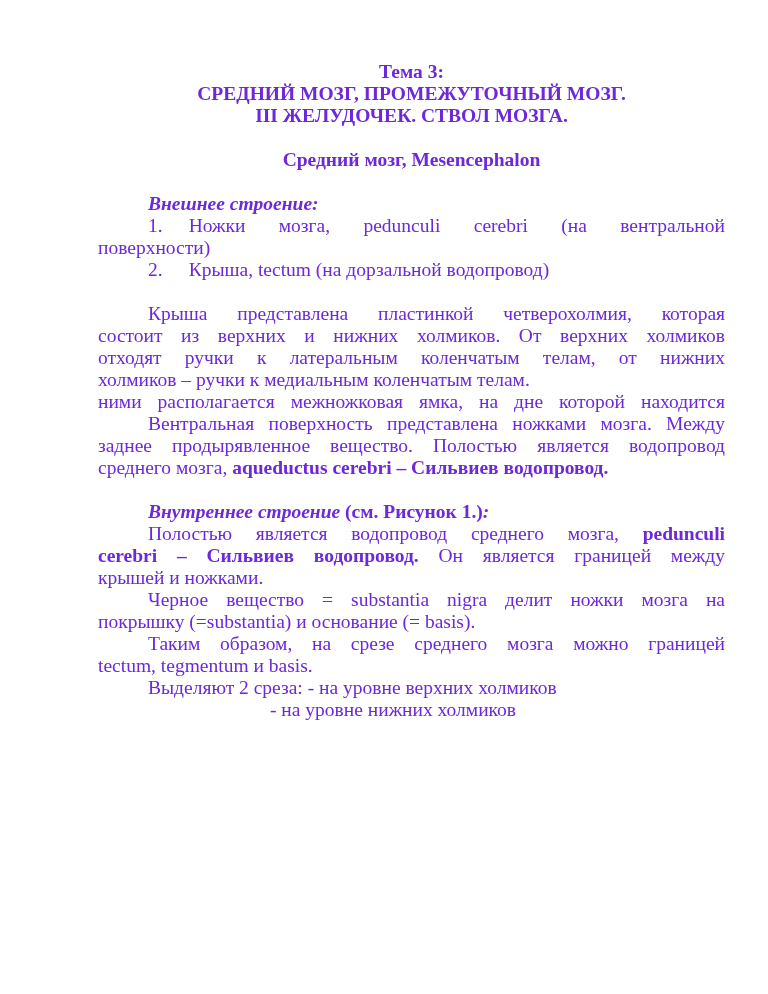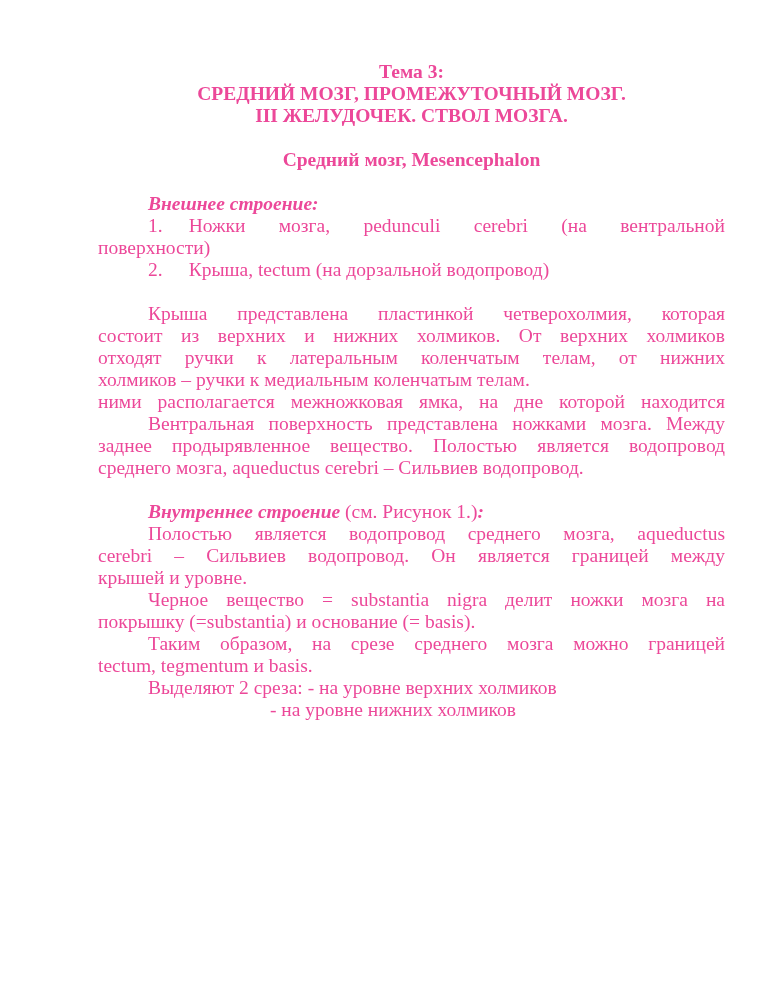--- a/index.html
+++ b/index.html
@@ -5,32 +5,32 @@
   html,body{margin:0;padding:0;background:#ffffff;}
   .page{
     position:relative;
     width:768px;height:994px;
     background:#ffffff;
     box-sizing:border-box;
     padding:61px 43px 0 98px;
     font-family:"Liberation Serif","DejaVu Serif",serif;
     font-size:19.5px;
     line-height:22px;
-    color:#ec4899;
+    color:#6d28d9;
     overflow:hidden;
   }
   .line{min-height:22px;}
   .center{text-align:center;font-weight:700;}
   .fill{text-align:justify;text-align-last:justify;}
   .indent{padding-left:50px;}
   .gap{margin-top:22px;}
   .hang{padding-left:172px;}
   .run{white-space:pre-wrap;margin-top:8px;}
   .run.n{font-weight:400;font-style:normal;}
-  .run.b{font-weight:400;font-style:normal;}
+  .run.b{font-weight:700;font-style:normal;}
   .run.bi{font-weight:700;font-style:italic;}
   .tab{display:inline-block;width:26px;}
 </style>
 </head>
 <body>
 
 <div class="page">
 
   <div class="line center">Тема 3:</div>
   <div class="line center">СРЕДНИЙ МОЗГ, ПРОМЕЖУТОЧНЫЙ МОЗГ.</div>
@@ -49,23 +49,23 @@
   <div class="line fill"><span class="run n">отходят ручки к латеральным коленчатым телам, от нижних</span></div>
   <div class="line"><span class="run n">холмиков – ручки к медиальным коленчатым телам.</span></div>
 
   <div class="line fill"><span class="run n">ними располагается межножковая ямка, на дне которой находится</span></div>
   <div class="line indent fill"><span class="run n">Вентральная поверхность представлена ножками мозга. Между</span></div>
   <div class="line fill"><span class="run n">заднее продырявленное вещество. Полостью является водопровод</span></div>
   <div class="line"><span class="run n">среднего мозга, </span><span class="run b">aqueductus cerebri – Сильвиев водопровод.</span></div>
 
   <div class="line indent gap"><span class="run bi">Внутреннее строение </span><span class="run b">(см. Рисунок 1.)</span><span class="run bi">:</span></div>
 
-  <div class="line indent fill"><span class="run n">Полостью является водопровод среднего мозга, </span><span class="run b">aqueductus</span></div>
+  <div class="line indent fill"><span class="run n">Полостью является водопровод среднего мозга, </span><span class="run b">pedunculi</span></div>
   <div class="line fill"><span class="run b">cerebri – Сильвиев водопровод.</span><span class="run n"> Он является границей между</span></div>
-  <div class="line"><span class="run n">крышей и уровне.</span></div>
+  <div class="line"><span class="run n">крышей и ножками.</span></div>
 
   <div class="line indent fill"><span class="run n">Черное вещество = substantia nigra делит ножки мозга на</span></div>
   <div class="line"><span class="run n">покрышку (=substantia) и основание (= basis).</span></div>
 
   <div class="line indent fill"><span class="run n">Таким образом, на срезе среднего мозга можно границей</span></div>
   <div class="line"><span class="run n">tectum, tegmentum и basis.</span></div>
 
   <div class="line indent"><span class="run n">Выделяют 2 среза: - на уровне верхних холмиков</span></div>
   <div class="line hang"><span class="run n">- на уровне нижних холмиков</span></div>
 

